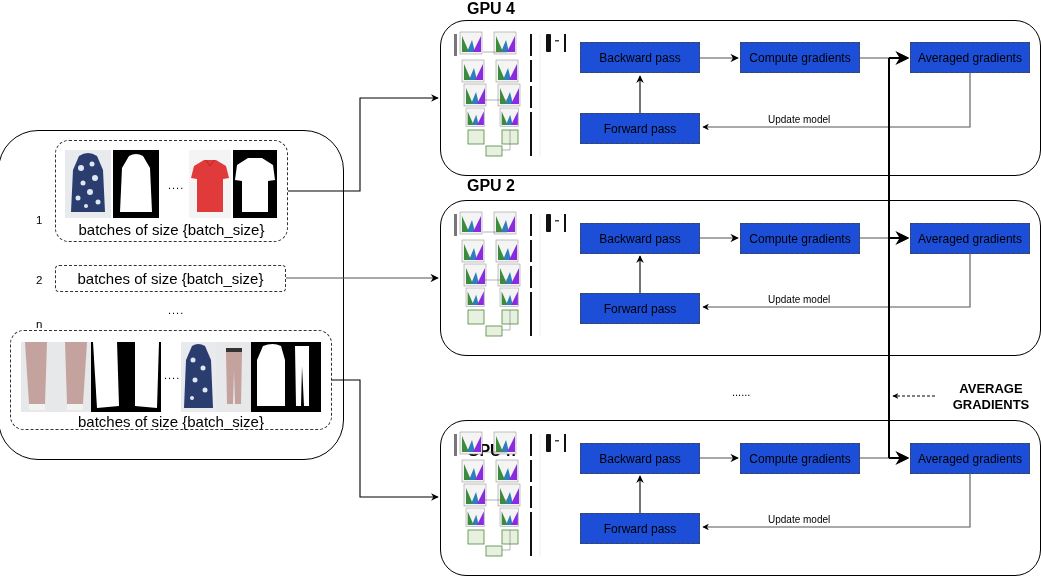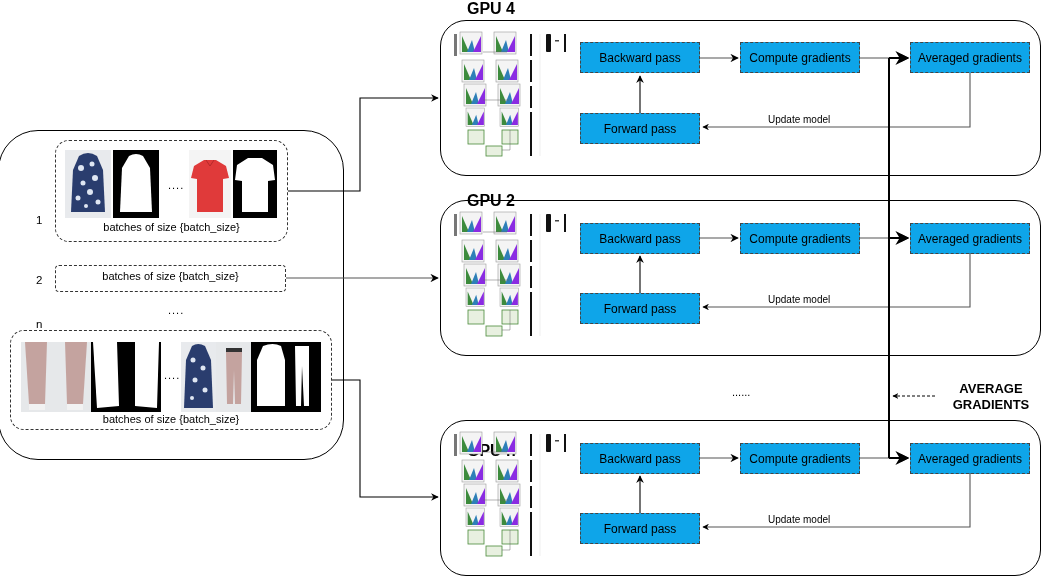--- a/index.html
+++ b/index.html
@@ -2,27 +2,27 @@
 <html><head>
 <meta charset="utf-8">
 <style>
   html, body { margin:0; padding:0; background:#ffffff; }
   body { width:1041px; height:576px; position:relative; overflow:hidden; font-family:"Liberation Sans", sans-serif; color:#000; }
   .abs { position:absolute; }
   #wires { position:absolute; left:0; top:0; width:1041px; height:576px; pointer-events:none; }
   .outer-left { position:absolute; left:-2px; top:130px; width:346px; height:330px; border:1.3px solid #000; border-radius:40px; box-sizing:border-box; }
   .dashbox { position:absolute; border:1.2px dashed #333; box-sizing:border-box; }
   .batch { border-radius:14px; }
-  .batch-label { position:absolute; left:0; right:0; text-align:center; font-size:11px; }
+  .batch-label { position:absolute; left:0; right:0; text-align:center; font-size:15px; }
   .row-num { position:absolute; font-size:11.5px; }
   .ellipsis { position:absolute; font-size:11px; letter-spacing:1px; }
   .thumb { position:absolute; overflow:hidden; }
   .gpu-box { position:absolute; left:440px; width:601px; height:156px; border:1.3px solid #000; border-radius:26px; box-sizing:border-box; background:transparent; }
   .gpu-title { position:absolute; left:467px; font-weight:bold; font-size:16px; }
-  .step { position:absolute; width:120px; height:31px; display:flex; align-items:center; justify-content:center; font-size:12px; background:#0ea5e9; border:1.2px dashed #444; box-sizing:border-box; }
+  .step { position:absolute; width:120px; height:31px; display:flex; align-items:center; justify-content:center; font-size:12px; background:#1d4ed8; border:1.2px dashed #444; box-sizing:border-box; }
   .update-label { position:absolute; font-size:10px; background:#fff; padding:0 1px; }
   .avg-label { position:absolute; left:938px; top:381px; width:106px; text-align:center; font-weight:bold; font-size:13px; line-height:16px; }
   .cnn { position:absolute; width:128px; height:130px; }
 </style>
 </head>
 <body>
 
 <div class="outer-left"></div>
 
 <span class="row-num" style="left:36px;top:214px;">1</span>
@@ -105,21 +105,21 @@
       <path d="M12 4 Q22 0 30 4 L34 18 L34 64 L6 64 L6 18 Z" fill="#fff"></path>
       <path d="M44 4 L58 4 L58 64 L53 64 L51 24 L50 64 L45 64 Z" fill="#fff"></path>
     </svg>
   </div>
   <div class="batch-label" style="top:82px;">batches of size {batch_size}</div>
 </div>
 
 <div class="gpu-title" style="top:0px;">GPU 4</div>
 <div class="gpu-box" style="top:20px;"></div>
 
-<div class="gpu-title" style="top:192px;">GPU 2</div>
+<div class="gpu-title" style="top:177px;">GPU 2</div>
 <div class="gpu-box" style="top:200px;"></div>
 
 <div class="gpu-title" style="top:400px;margin-top:42px;">GPU n</div>
 <div class="gpu-box" style="top:420px;"></div>
 
 <span class="abs" style="left:732px;top:386px;font-size:11px;">......</span>
 
 <svg class="cnn" style="left:450px;top:30px;" viewBox="0 0 128 130">
     <use href="#cnn-art"></use>
   </svg>

